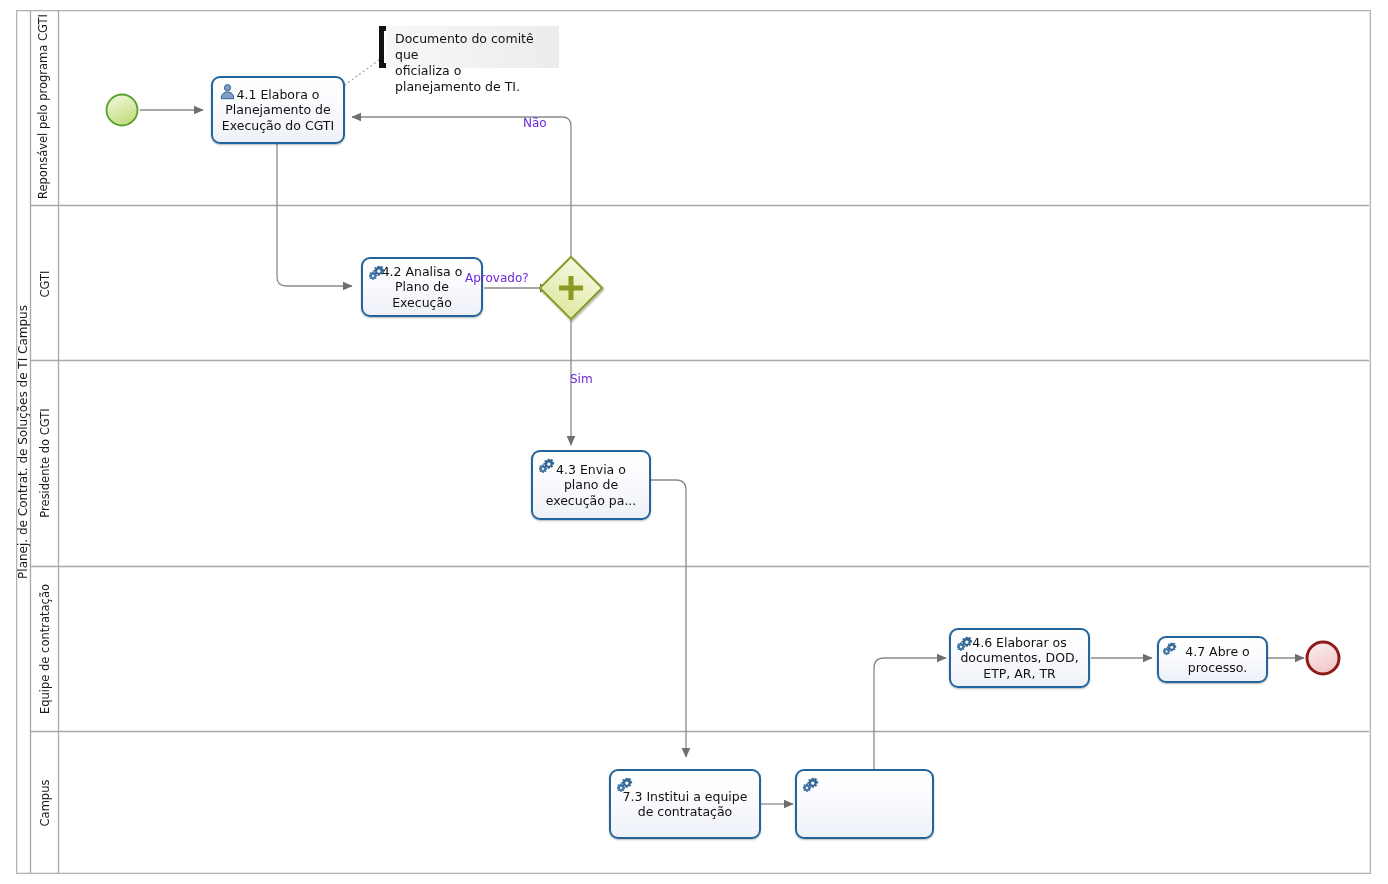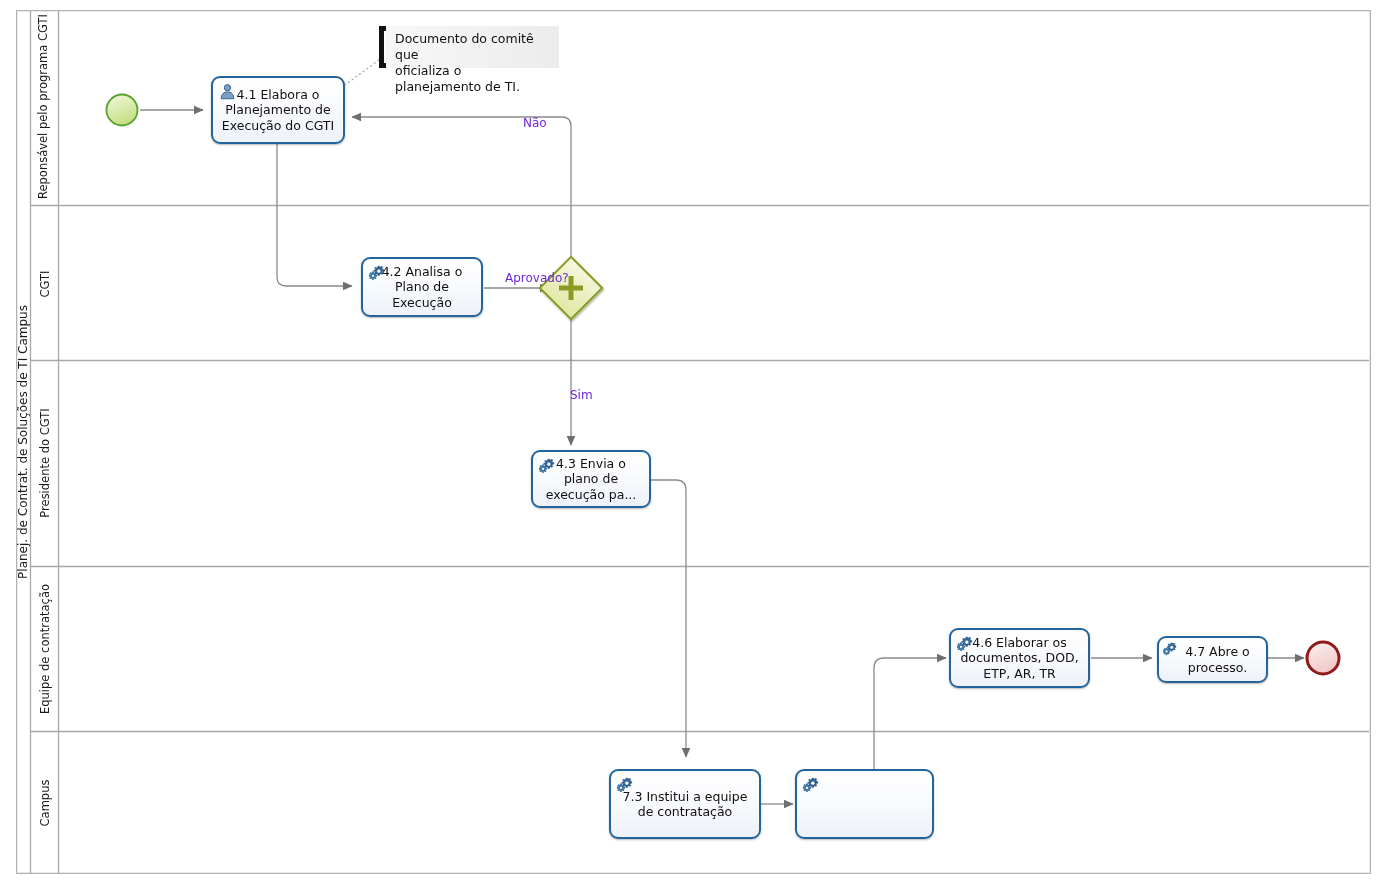--- a/index.html
+++ b/index.html
@@ -193,21 +193,21 @@
       </g>
       <circle cx="11.6" cy="8.4" r="2.5" fill="#ffffff" stroke="#17456e" stroke-width="0.8"></circle>
       <g fill="#3d82bd" stroke="#17456e" stroke-width="0.6">
         <path d="M5.6 10.4 l1.2 .4 .7-.9 1 1 -.9 .7 .4 1.2 1.2 .2 v1.5 l-1.2 .2 -.4 1.2 .9 .7 -1 1 -.7-.9 -1.2 .4 -.2 1.2 H3.9 l-.2-1.2 -1.2-.4 -.7 .9 -1-1 .9-.7 -.4-1.2 -1.2-.2 v-1.5 l1.2-.2 .4-1.2 -.9-.7 1-1 .7 .9 1.2-.4 .2-1.2 h1.6 z"></path>
       </g>
       <circle cx="4.7" cy="13.9" r="1.9" fill="#ffffff" stroke="#17456e" stroke-width="0.7"></circle>
     </svg>
     <span class="tlabel">4.2 Analisa o Plano de Execução</span>
   </div>
 
-  <div class="task" style="left:531px;top:450px;width:120px;height:58px;">
+  <div class="task" style="left:531px;top:450px;width:120px;height:70px;">
     <svg class="task-icon" viewBox="0 0 20 20">
       <g fill="#2e6ca4" stroke="#17456e" stroke-width="0.7">
         <path d="M12.6 3.2 l1.5 .5 .9-1.1 1.3 1.3 -1.1 .9 .5 1.5 1.6 .2 v1.9 l-1.6 .2 -.5 1.5 1.1 .9 -1.3 1.3 -.9-1.1 -1.5 .5 -.2 1.6 h-1.9 l-.2-1.6 -1.5-.5 -.9 1.1 -1.3-1.3 1.1-.9 -.5-1.5 -1.6-.2 V7.5 l1.6-.2 .5-1.5 -1.1-.9 1.3-1.3 .9 1.1 1.5-.5 .2-1.6 h1.9 z"></path>
       </g>
       <circle cx="11.6" cy="8.4" r="2.5" fill="#ffffff" stroke="#17456e" stroke-width="0.8"></circle>
       <g fill="#3d82bd" stroke="#17456e" stroke-width="0.6">
         <path d="M5.6 10.4 l1.2 .4 .7-.9 1 1 -.9 .7 .4 1.2 1.2 .2 v1.5 l-1.2 .2 -.4 1.2 .9 .7 -1 1 -.7-.9 -1.2 .4 -.2 1.2 H3.9 l-.2-1.2 -1.2-.4 -.7 .9 -1-1 .9-.7 -.4-1.2 -1.2-.2 v-1.5 l1.2-.2 .4-1.2 -.9-.7 1-1 .7 .9 1.2-.4 .2-1.2 h1.6 z"></path>
       </g>
       <circle cx="4.7" cy="13.9" r="1.9" fill="#ffffff" stroke="#17456e" stroke-width="0.7"></circle>
     </svg>
@@ -264,17 +264,17 @@
       <g fill="#3d82bd" stroke="#17456e" stroke-width="0.6">
         <path d="M5.6 10.4 l1.2 .4 .7-.9 1 1 -.9 .7 .4 1.2 1.2 .2 v1.5 l-1.2 .2 -.4 1.2 .9 .7 -1 1 -.7-.9 -1.2 .4 -.2 1.2 H3.9 l-.2-1.2 -1.2-.4 -.7 .9 -1-1 .9-.7 -.4-1.2 -1.2-.2 v-1.5 l1.2-.2 .4-1.2 -.9-.7 1-1 .7 .9 1.2-.4 .2-1.2 h1.6 z"></path>
       </g>
       <circle cx="4.7" cy="13.9" r="1.9" fill="#ffffff" stroke="#17456e" stroke-width="0.7"></circle>
     </svg>
     <span class="tlabel" style="padding-left:10px;">4.7 Abre o processo.</span>
   </div>
 
   <div class="flow-label" style="left:523px;top:116px;">Não</div>
 
-  <div class="flow-label" style="left:505px;top:271px;">Aprovado?</div>
-
-  <div class="flow-label" style="left:570px;top:388px;text-align:right;">Sim</div>
+  <div class="flow-label" style="left:465px;top:271px;">Aprovado?</div>
+
+  <div class="flow-label" style="left:570px;top:372px;text-align:right;">Sim</div>
 
 </div>
 
 </body></html>

